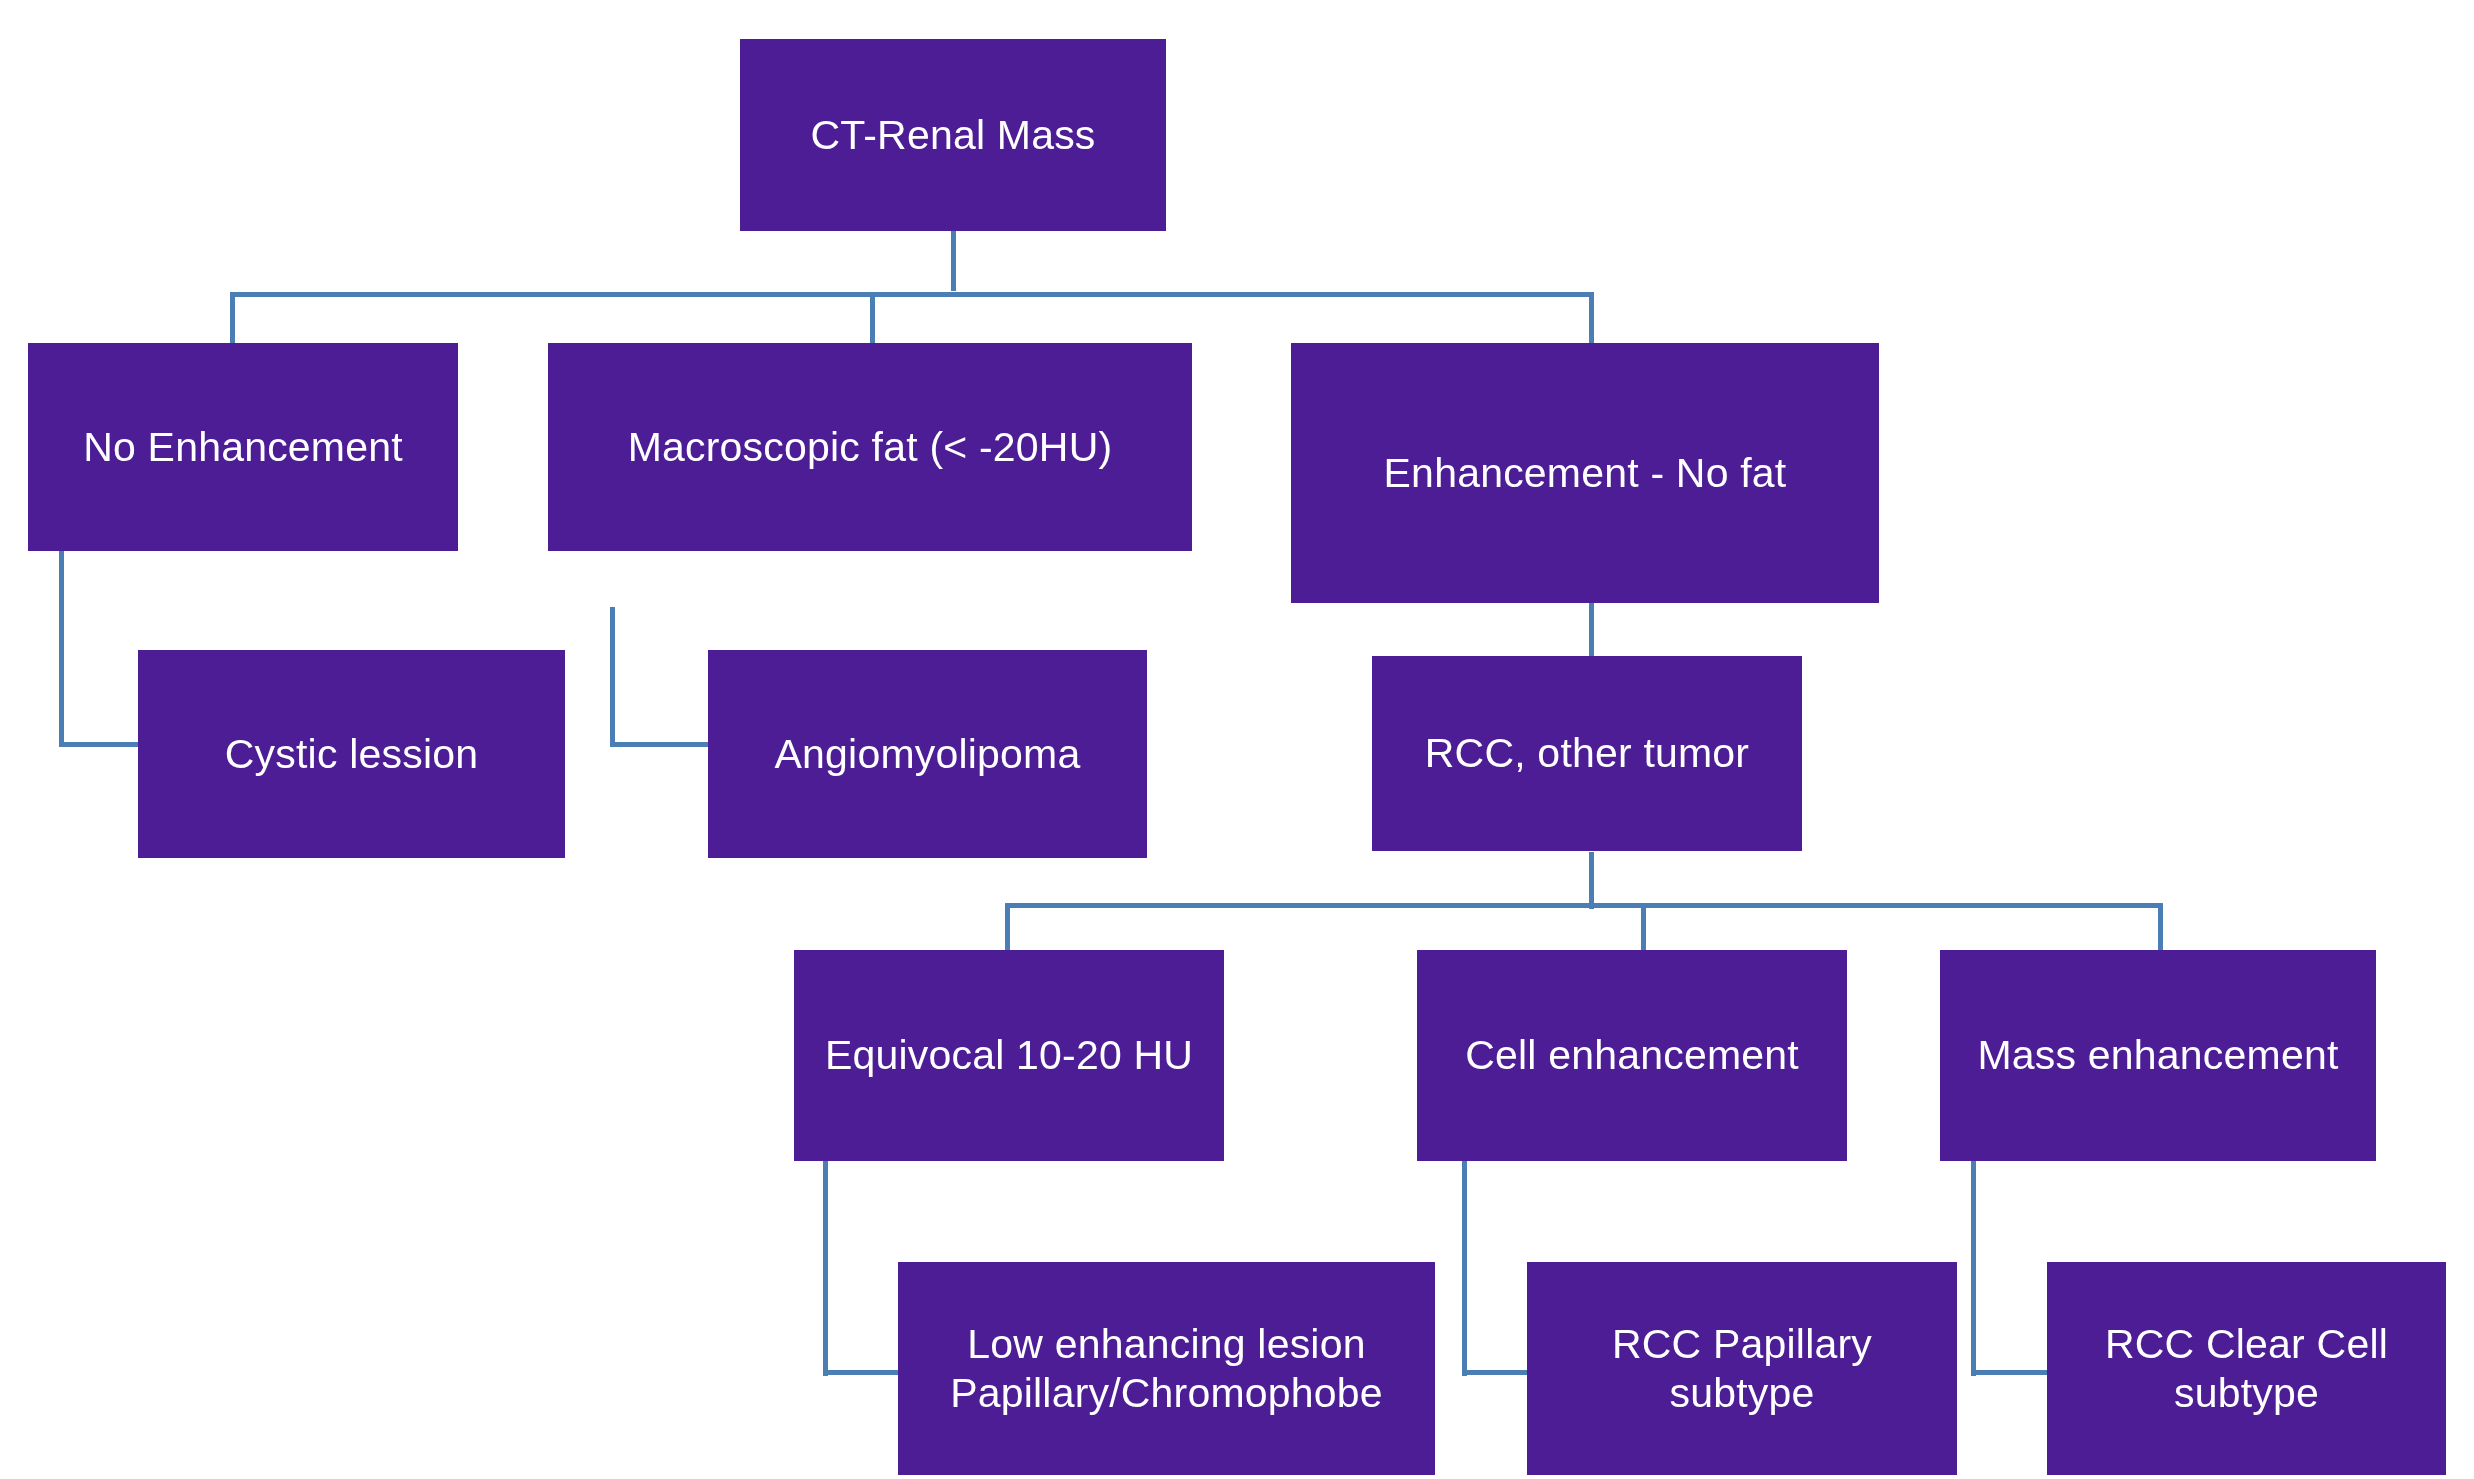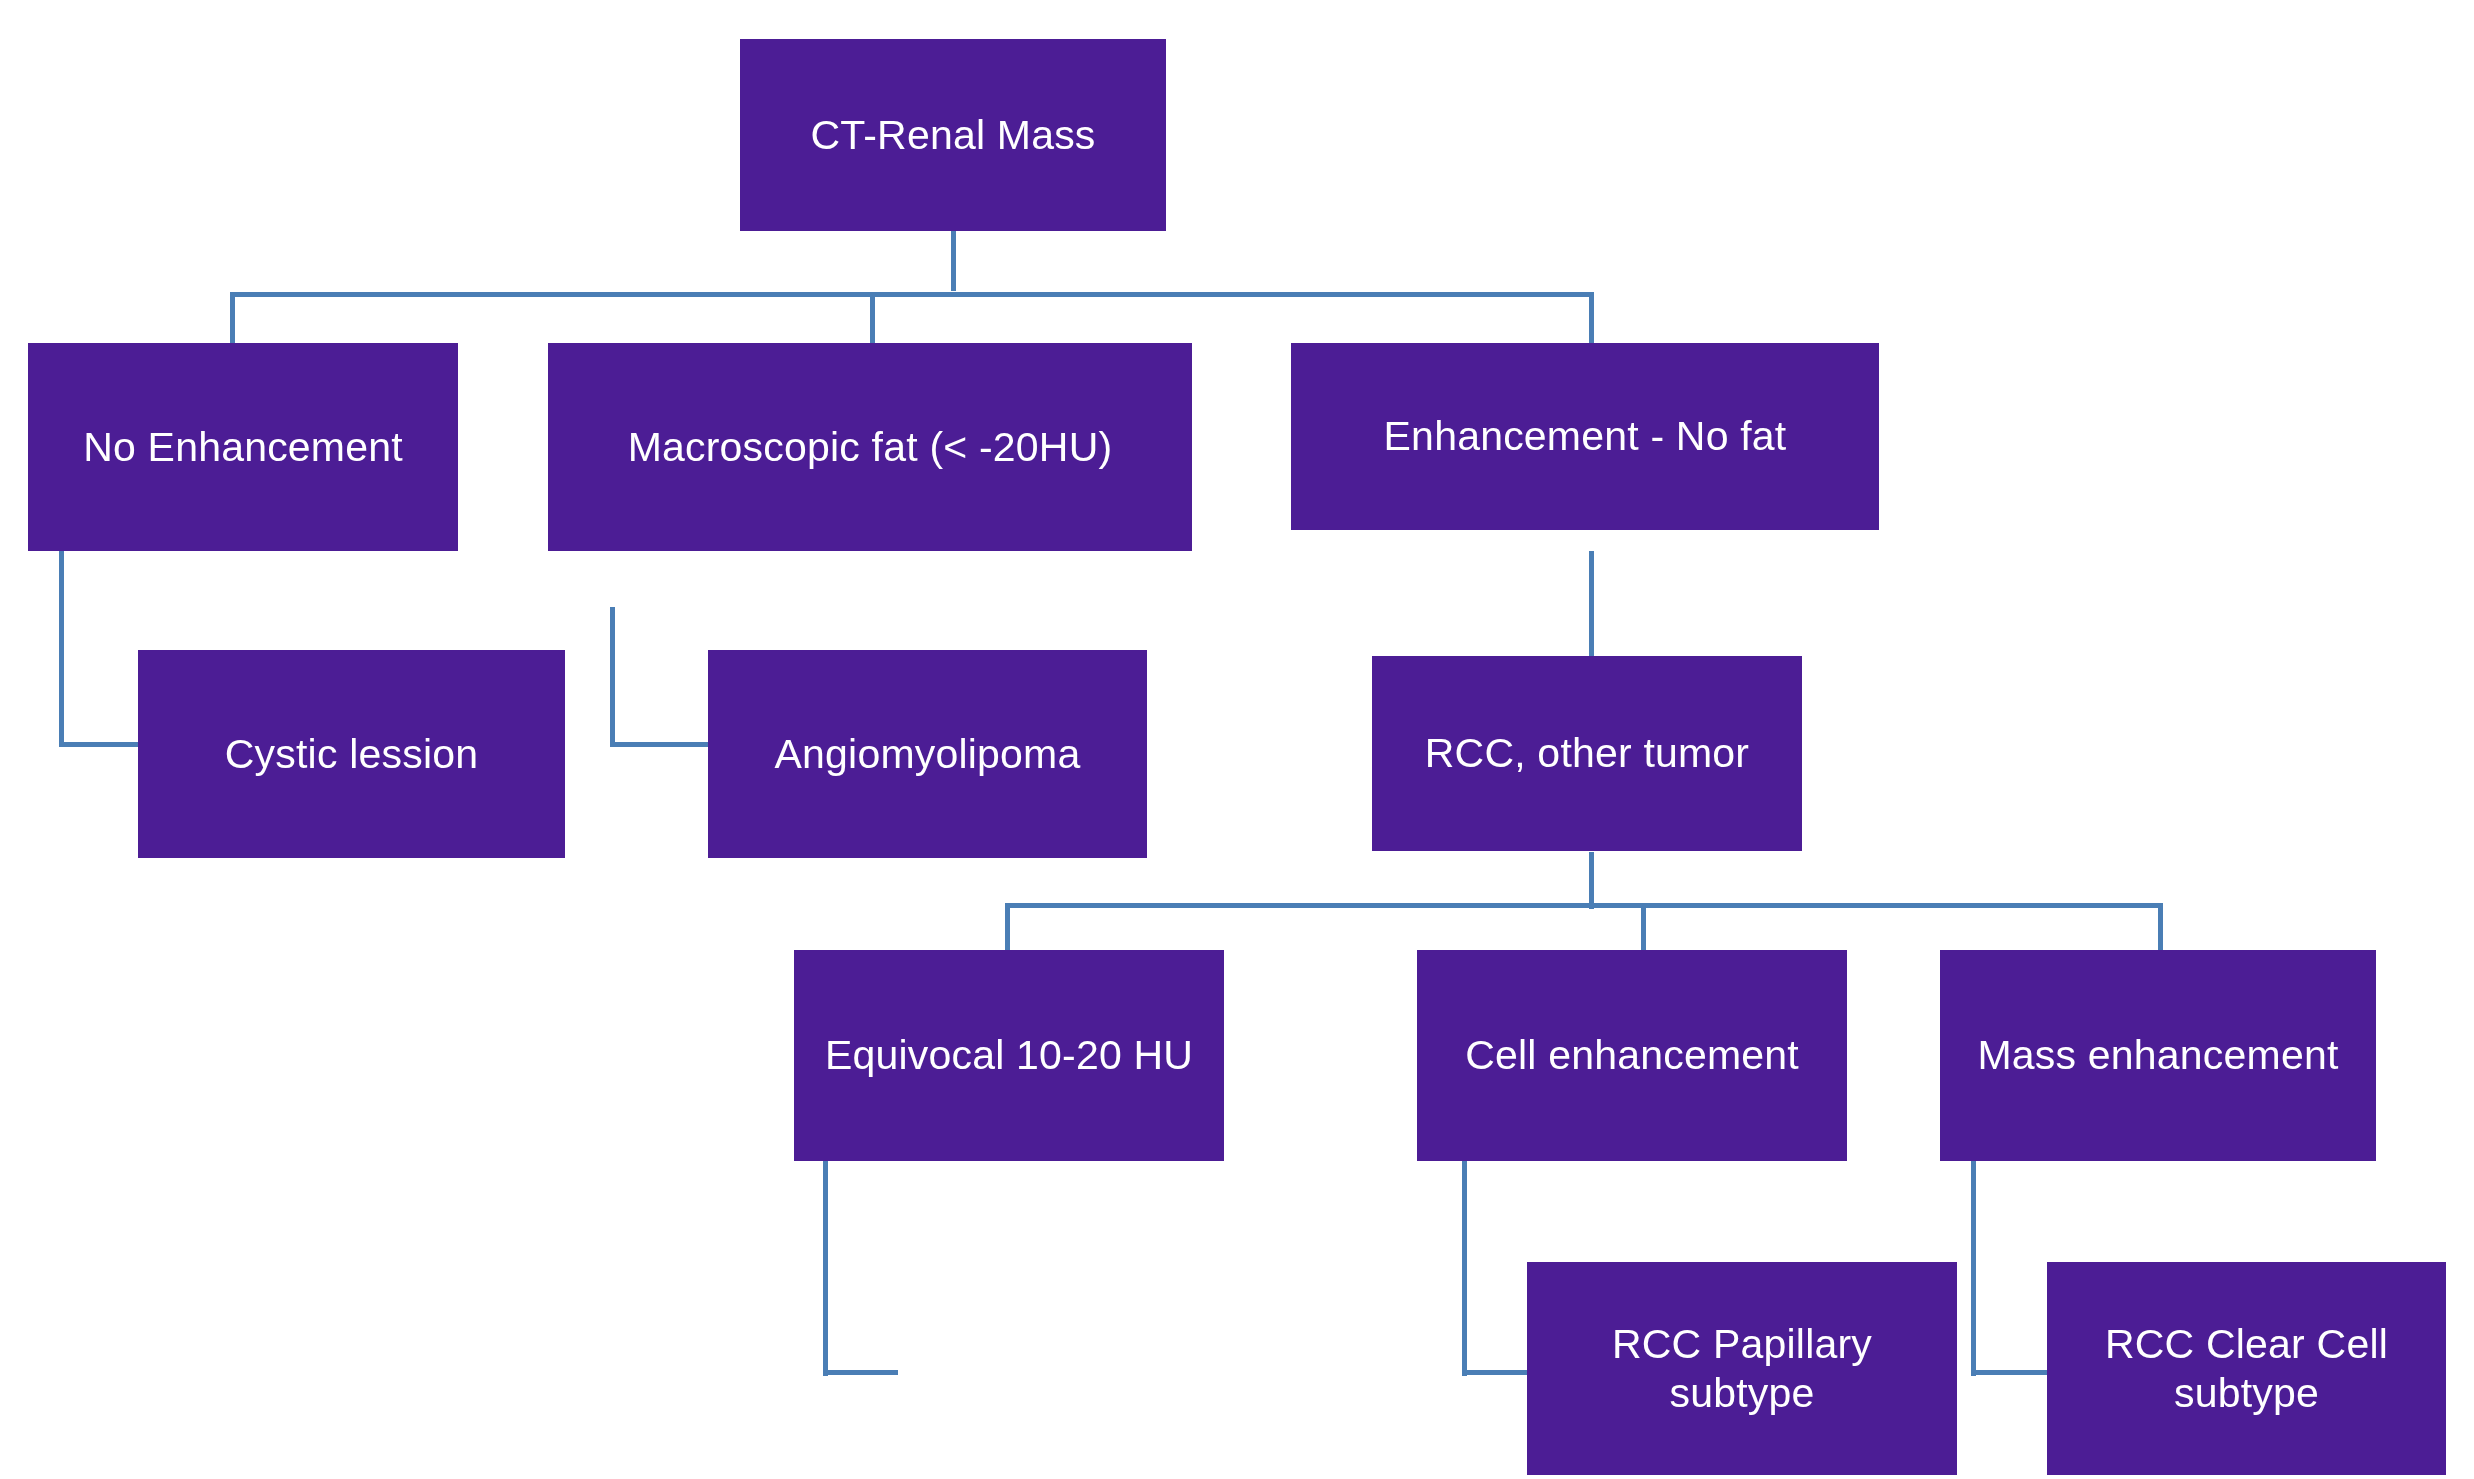--- a/index.html
+++ b/index.html
@@ -74,34 +74,36 @@
 
   <div class="conn v" style="left:1971px; top:1161px; height:215px;"></div>
   <div class="conn h" style="left:1971px; top:1370px; width:79px;"></div>
 
   <div class="node" style="left:740px; top:39px; width:426px; height:192px;">CT-Renal Mass</div>
 
   <div class="node" style="left:28px; top:343px; width:430px; height:208px;">No Enhancement</div>
 
   <div class="node" style="left:548px; top:343px; width:644px; height:208px;">Macroscopic fat (&lt; -20HU)</div>
 
-  <div class="node" style="left:1291px; top:343px; width:588px; height:187px;">Enhancement - No fat</div>
+  <div class="node" style="left:1291px; top:343px; width:588px; height:260px;">Enhancement - No fat</div>
 
   <div class="node" style="left:138px; top:650px; width:427px; height:208px;">Cystic lession</div>
 
   <div class="node" style="left:1372px; top:656px; width:430px; height:195px;">RCC, other tumor</div>
 
   <div class="node" style="left:708px; top:650px; width:439px; height:208px;">Angiomyolipoma</div>
 
   <div class="node" style="left:794px; top:950px; width:430px; height:211px;">Equivocal 10-20 HU</div>
 
   <div class="node" style="left:1417px; top:950px; width:430px; height:211px;">Cell enhancement</div>
 
   <div class="node" style="left:1940px; top:950px; width:436px; height:211px;">Mass enhancement</div>
 
+  <div class="node" style="left:898px; top:1262px; width:537px; height:213px;">Low enhancing lesion
+Papillary/Chromophobe</div>
 
   <div class="node" style="left:1527px; top:1262px; width:430px; height:213px;">RCC Papillary
 subtype</div>
 
   <div class="node" style="left:2047px; top:1262px; width:399px; height:213px;">RCC Clear Cell
 subtype</div>
 
 </div>
 
 

